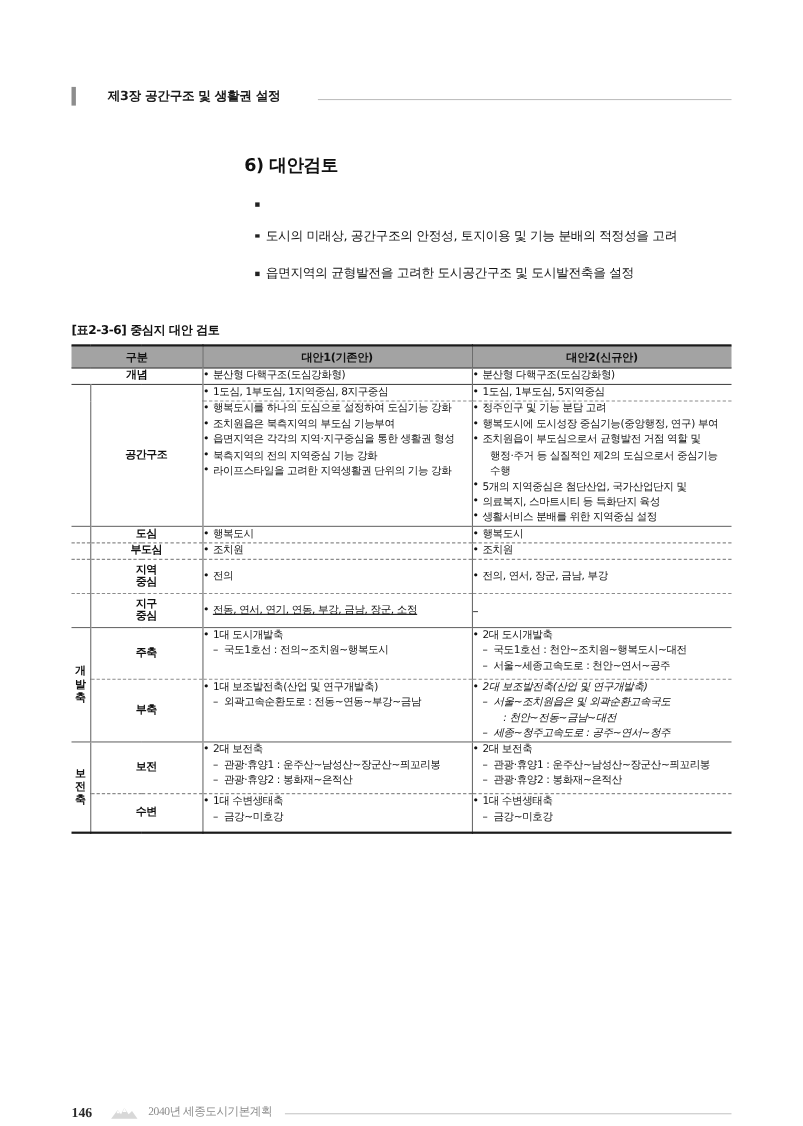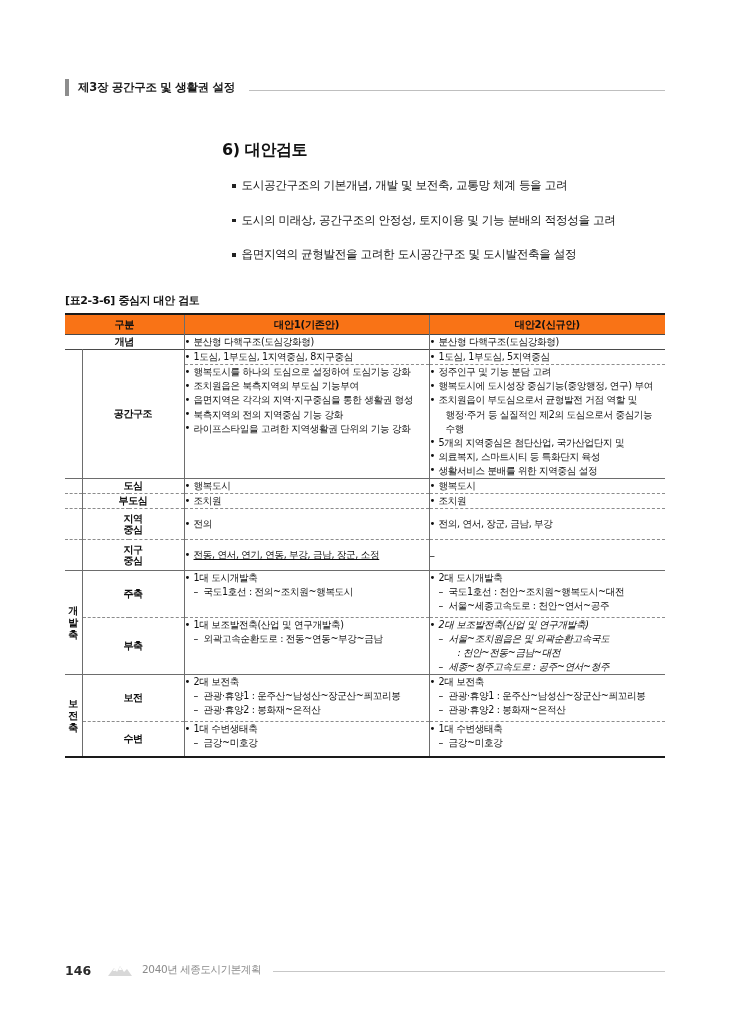--- a/index.html
+++ b/index.html
@@ -19,20 +19,21 @@
 
   
   .page-header {
     position: absolute;
     left: 65px;
     top: 76px;
     width: 600px;
     height: 22px;
     display: flex;
     align-items: center;
+    gap: 20px;
   }
   .page-header .bar {
     width: 4px;
     height: 17px;
     background: #8d8d8d;
     margin-right: 9px;
     flex: none;
   }
   .page-header .chap {
     font-size: 11.5px;
@@ -120,21 +121,21 @@
   .r-top   { border-top: 2.2px solid #1a1a1a; }
   .r-bot   { border-bottom: 2.2px solid #1a1a1a; }
   .r-thin  { border-bottom: 1px solid #4a4a4a; }
   .r-dash  { border-bottom: 1px dashed #8c8c8c; }
   .r-med   { border-bottom: 1.4px solid #6d6d6d; }
 
   .v-sep   { border-right: 1px solid #6d6d6d; }
 
   
   thead th {
-    background: #f97316;
+    background: #a3a3a3;
     font-weight: bold;
     text-align: center;
     font-size: 10.2px;
     height: 19px;
     letter-spacing: -0.3px;
   }
 
   
   td.lbl {
     text-align: center;
@@ -207,25 +208,26 @@
     padding-left: 19px;
   }
   ul.d > li.cont::before { content: ""; }
 
   .dash-only { text-align: center; font-size: 11px; }
 
   
   .page-footer {
     position: absolute;
     left: 65px;
-    top: 960px;
+    top: 1001px;
     width: 600px;
     height: 20px;
     display: flex;
     align-items: center;
+    font-family: Liberation Serif, serif;
   }
   .page-footer .pno {
     font-size: 12.5px;
     font-weight: bold;
     color: #2a2a2a;
     margin-right: 16px;
   }
   .page-footer .mark {
     width: 26px;
     height: 13px;
@@ -254,21 +256,20 @@
   <div class="bar"></div>
   <div class="chap">제3장 공간구조 및 생활권 설정</div>
   <div class="rule"></div>
 </div>
 
 <div class="section-title">6) 대안검토</div>
 
 <div class="lead-list">
   <div class="lead-item">
     <span class="sq"></span>
-    <span>도시공간구조의 기본개념, 개발 및 보전축, 교통망 체계 등을 고려</span>
   </div>
   <div class="lead-item">
     <span class="sq"></span>
     <span>도시의 미래상, 공간구조의 안정성, 토지이용 및 기능 분배의 적정성을 고려</span>
   </div>
   <div class="lead-item">
     <span class="sq"></span>
     <span>읍면지역의 균형발전을 고려한 도시공간구조 및 도시발전축을 설정</span>
   </div>
 </div>

